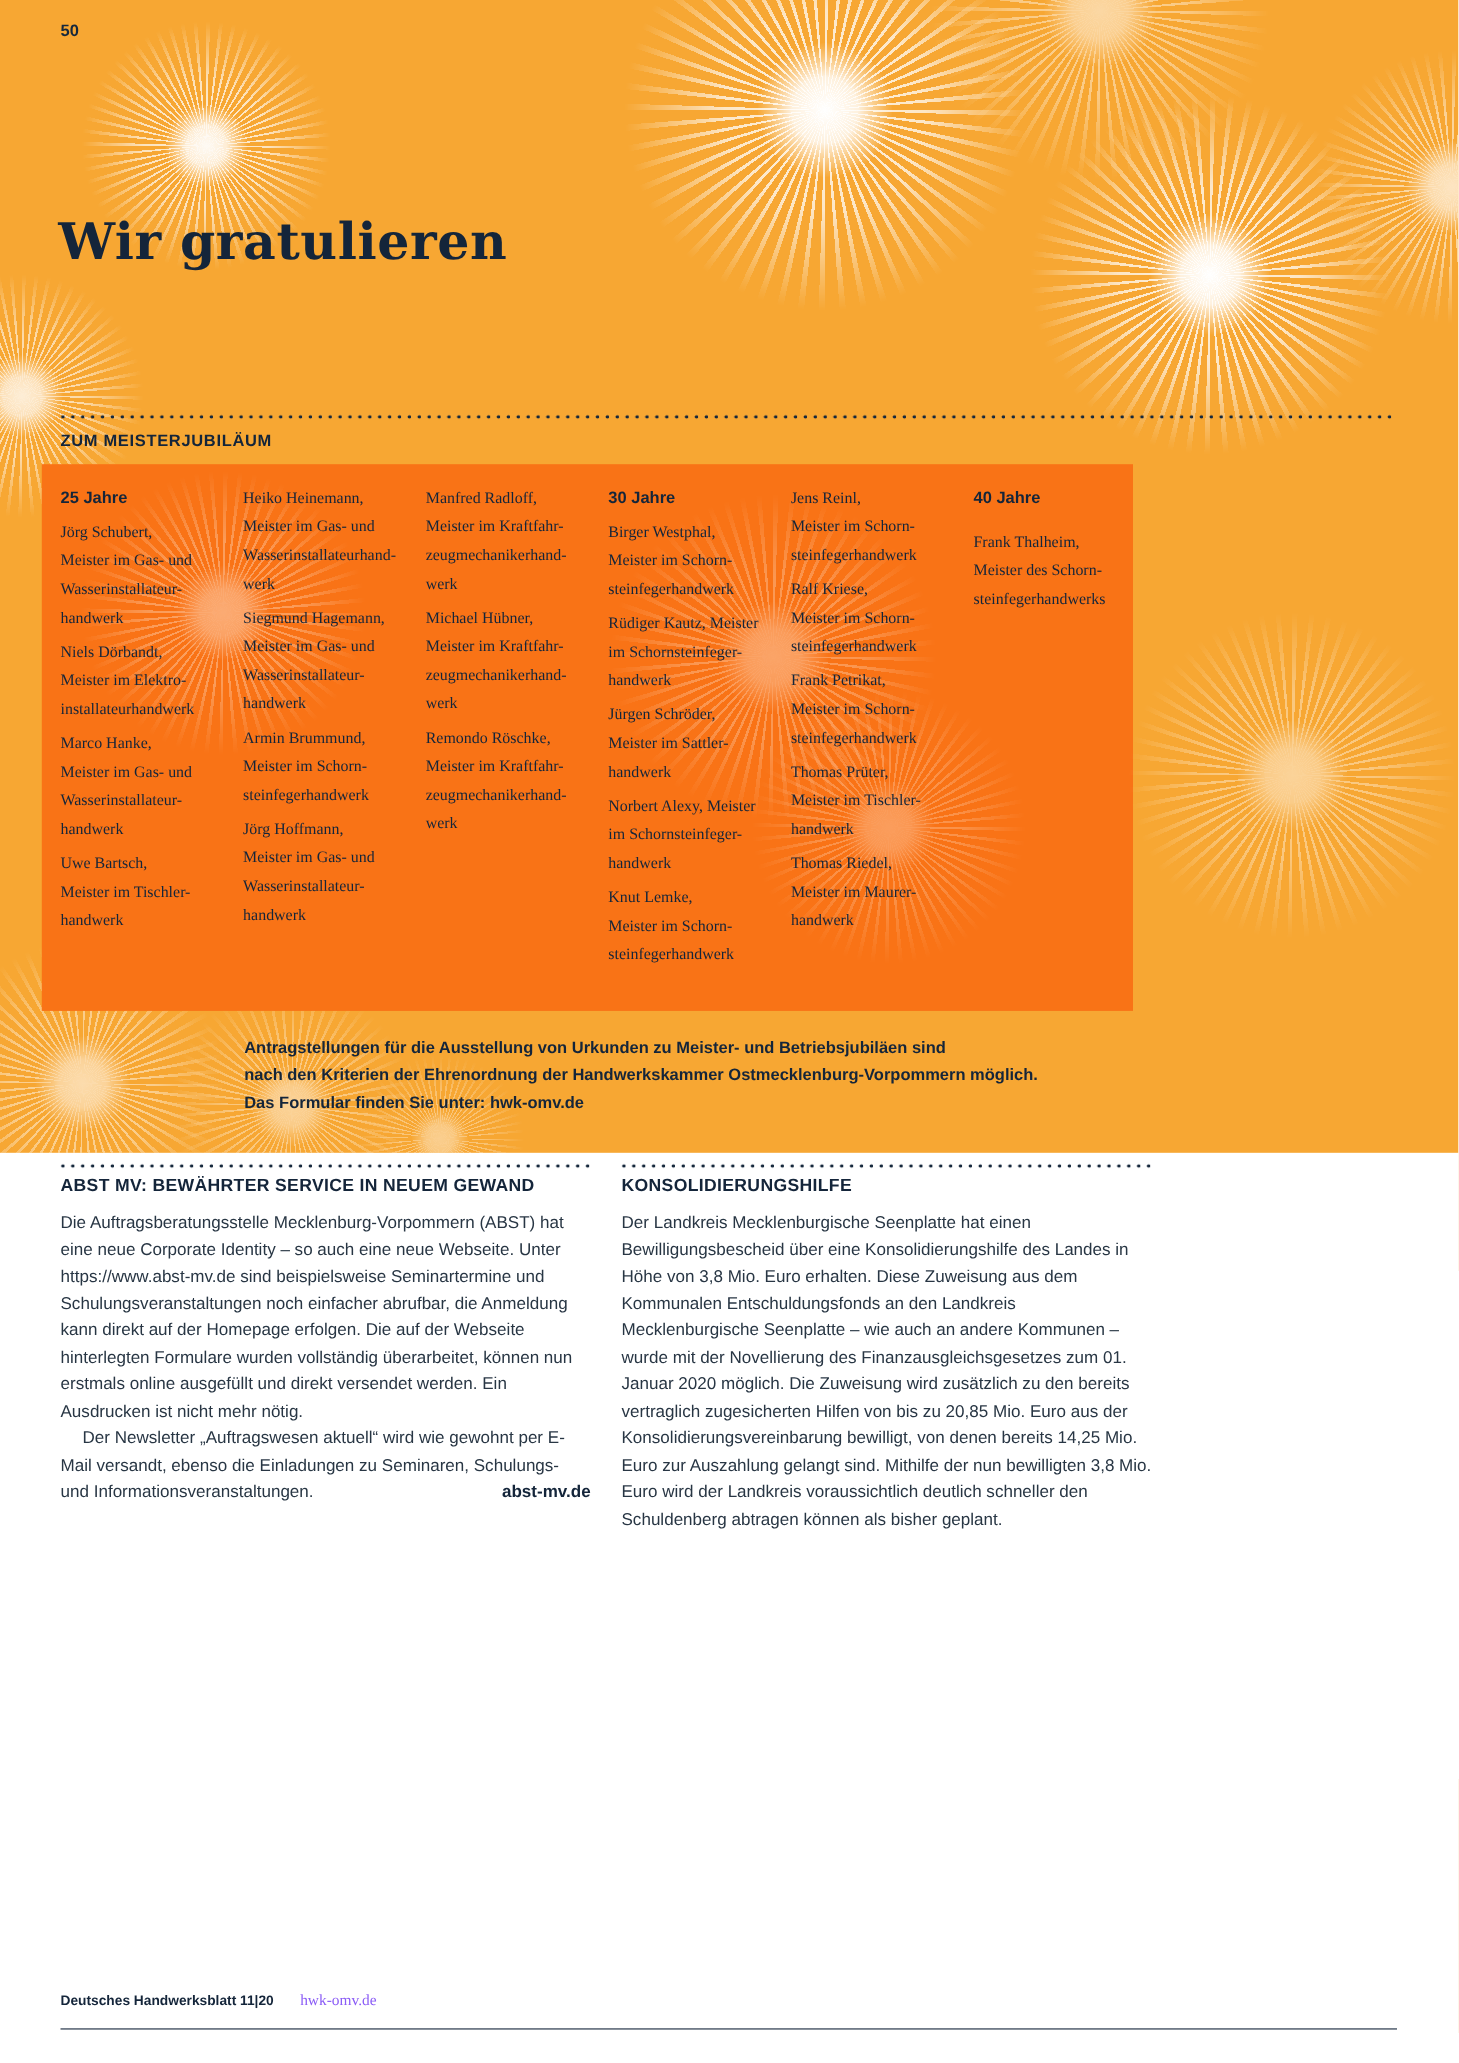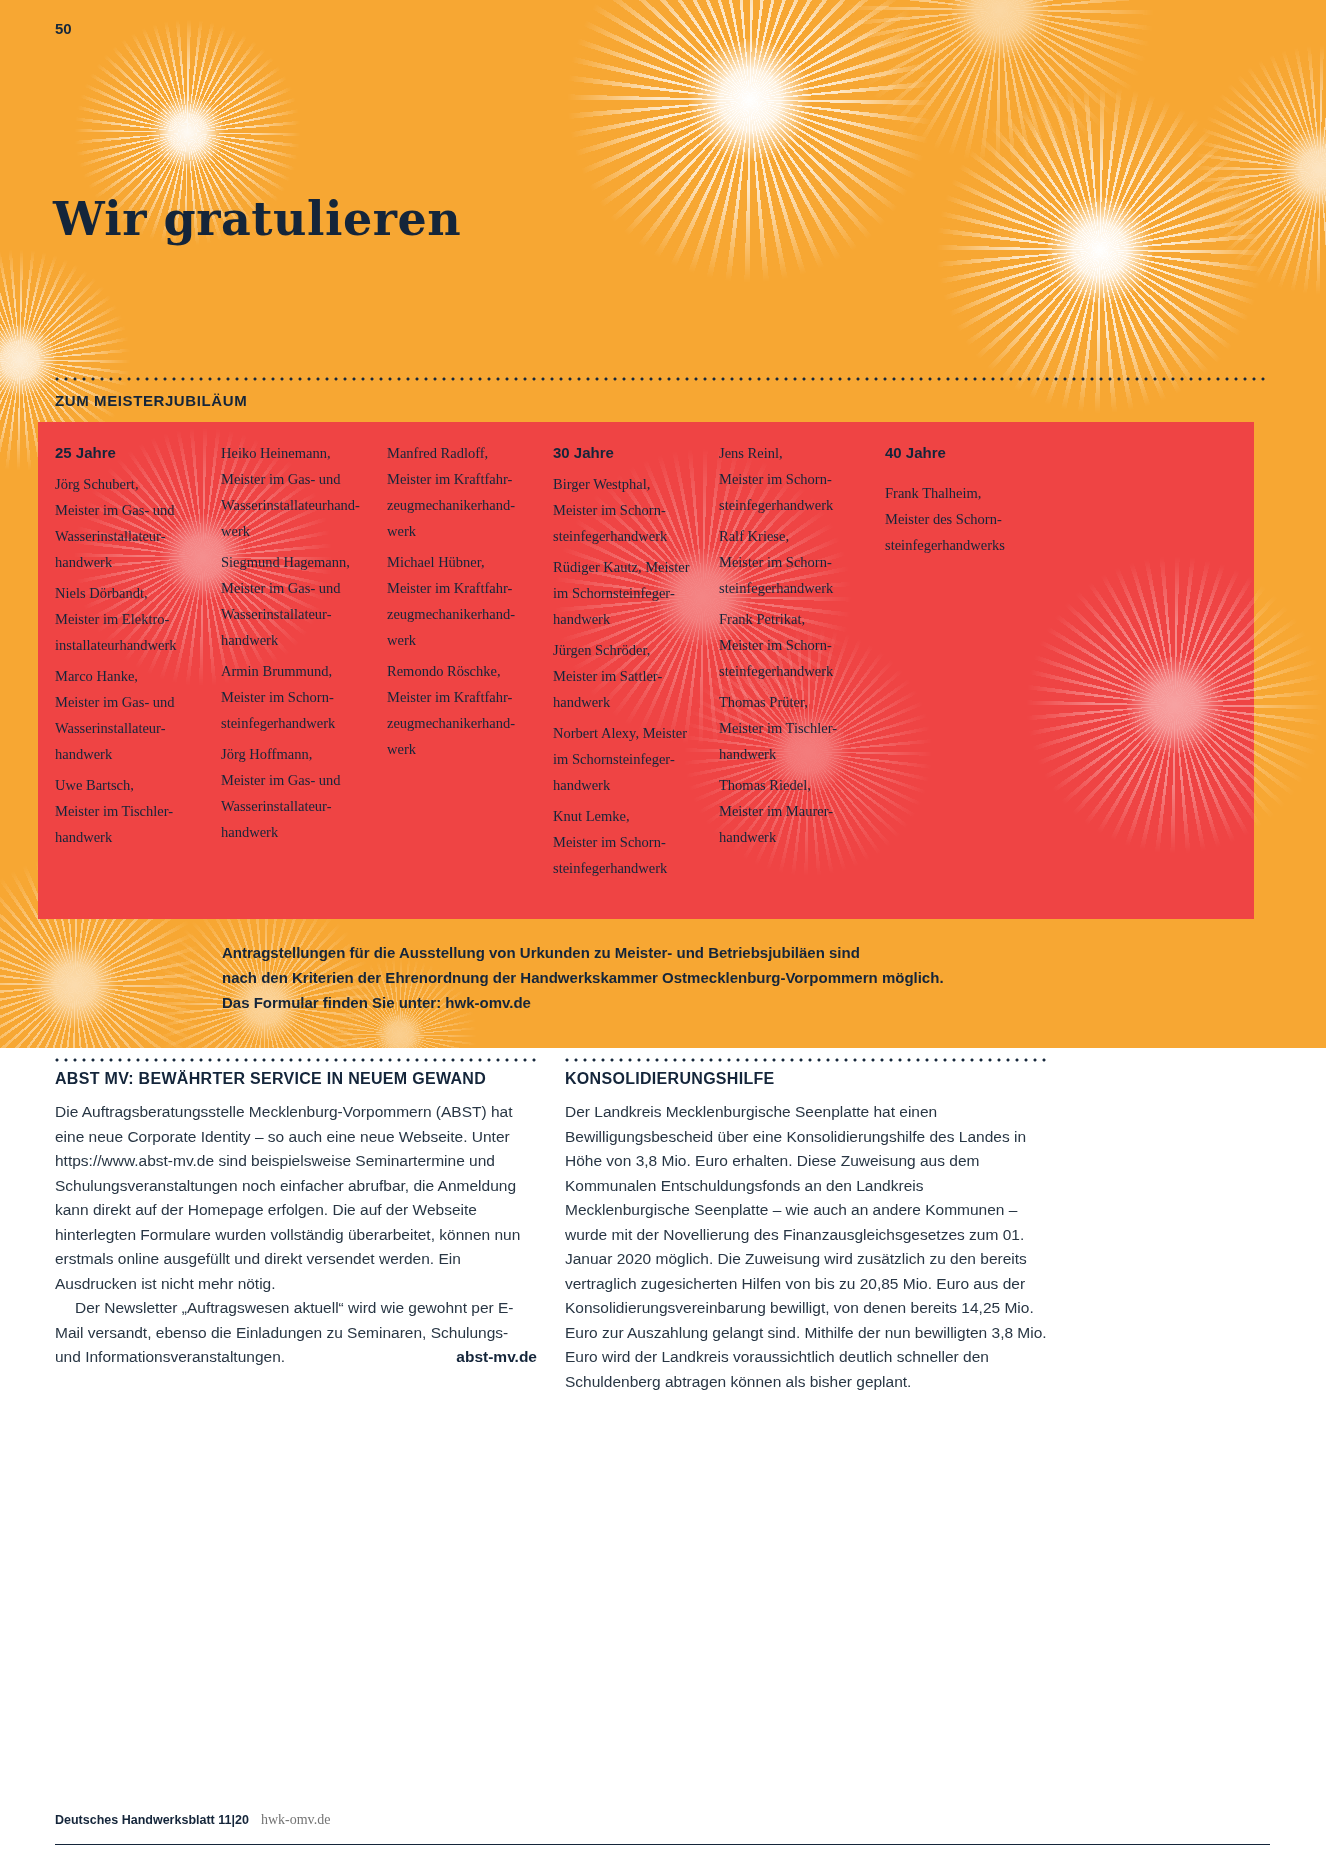--- a/index.html
+++ b/index.html
@@ -36,22 +36,22 @@
   .intro{position:absolute;top:268px;left:222px;width:820px;z-index:5;margin:0;
          font-size:16px;font-weight:700;line-height:27px;letter-spacing:.3px;
          color:#1B3352;white-space:pre;}
   .dotted{height:4px;background-image:radial-gradient(circle at 2px 2px,#16283C 1.4px,transparent 1.7px);
           background-size:9px 4px;background-repeat:repeat-x;z-index:5;}
   .rule-top{position:absolute;top:377px;left:55px;width:1215px;}
   .section-title{position:absolute;top:392px;left:55px;z-index:5;margin:0;
                  font-size:15px;font-weight:700;letter-spacing:.6px;color:#14253A;}
 
   
-  .panel{position:absolute;top:422px;left:38px;width:1216px;height:497px;
-         background:#ef4444;z-index:2;overflow:hidden;}
+  .panel{position:absolute;top:422px;left:38px;width:992px;height:497px;
+         background:#f97316;z-index:2;overflow:hidden;}
   .pbA{left:30px;top:0px;width:270px;height:270px;opacity:.4;}
   .pbB{left:510px;top:20px;width:310px;height:310px;opacity:.35;}
   .pbC{left:640px;top:200px;width:260px;height:260px;opacity:.3;}
   .cols{position:relative;z-index:2;display:grid;grid-template-columns:repeat(6,150px);
         column-gap:16px;justify-content:start;padding:18px 17px 0 17px;}
   .col{display:flex;flex-direction:column;align-items:flex-start;}
   .col-heading{font-size:15px;font-weight:700;color:#14253A;line-height:26px;margin:0 0 5px 0;
                font-family:"Liberation Sans",sans-serif;}
   .entry{font-family:"Liberation Serif",serif;font-size:14.5px;line-height:26px;
          color:#14253A;margin:0 0 5px 0;white-space:pre;}
@@ -63,23 +63,23 @@
   
   .articles{position:absolute;top:1058px;left:55px;width:980px;display:grid;
             grid-template-columns:482px 482px;column-gap:28px;z-index:5;}
   .article .dotted{width:100%;margin-bottom:8px;}
   .article h2{margin:4px 0 12px 0;font-size:16px;font-weight:700;letter-spacing:.3px;color:#14253A;}
   .article p{margin:0;font-size:15.5px;line-height:24.5px;color:#283644;}
   .article p.indent{text-indent:20px;}
   .plink{float:right;font-weight:700;color:#14253A;}
 
   
-  .footer{position:absolute;top:1812px;left:55px;z-index:5;display:flex;align-items:baseline;gap:12px;}
+  .footer{position:absolute;top:1812px;left:55px;z-index:5;display:flex;align-items:baseline;gap:24px;}
   .f-pub{font-size:12.5px;font-weight:700;color:#14253A;}
-  .f-site{font-family:"Liberation Serif",serif;font-size:14px;color:#737373;}
+  .f-site{font-family:"Liberation Serif",serif;font-size:14px;color:#8b5cf6;}
   .footer-rule{position:absolute;top:1844px;left:55px;width:1215px;border-top:1.5px solid #14253A;z-index:5;}
 </style>
 </head>
 <body>
 
 <div class="page">
 
   <div class="orange">
     <div class="burst b1"></div>
     <div class="burst b2"></div>

